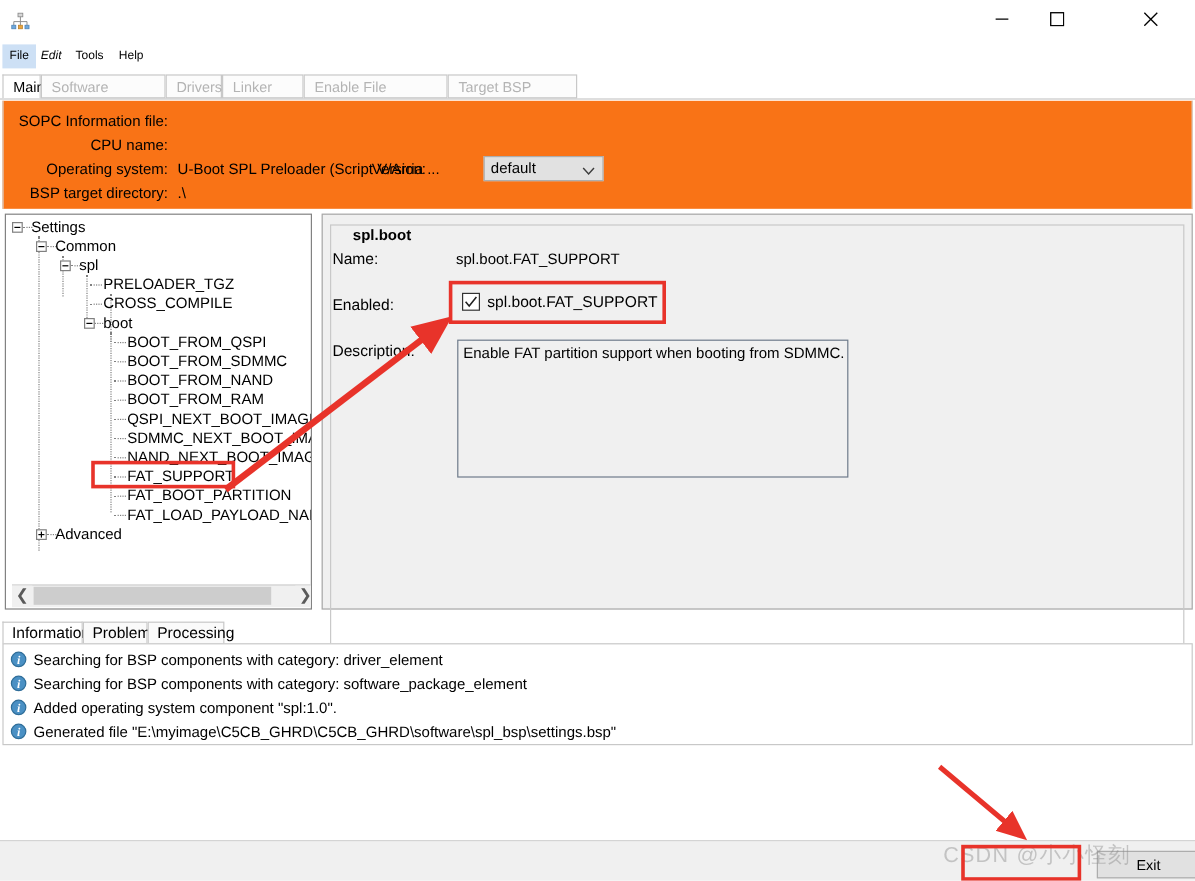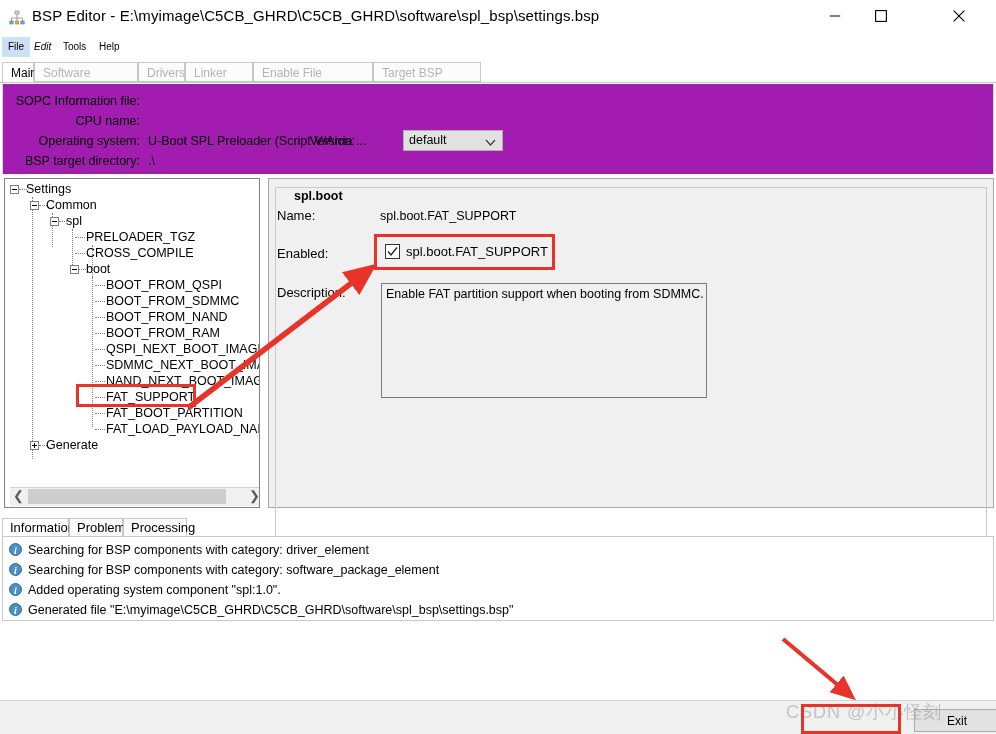--- a/index.html
+++ b/index.html
@@ -28,21 +28,21 @@
   .menuitem.sel{background:#cde0f5;}
 
   
   .tabrow{position:absolute;left:0;top:62px;width:996px;height:21px;}
   .tab{position:absolute;top:0;height:20px;line-height:20px;padding:0 8px;font-size:12px;
        border:1px solid #c8c8c8;background:#fcfcfc;color:#b4b4b4;box-sizing:border-box;}
   .tab.active{background:#ffffff;color:#000;border-bottom:1px solid #ffffff;font-weight:normal;}
   .tabrow-line{position:absolute;left:0;top:82px;width:996px;height:1px;background:#c8c8c8;}
 
   
-  .formarea{position:absolute;left:2px;top:84px;width:992px;height:90px;background:#a21caf;
+  .formarea{position:absolute;left:2px;top:84px;width:992px;height:90px;background:#f97316;
             border-left:1px solid #d6d6d6;border-right:1px solid #d6d6d6;box-sizing:border-box;}
   .flabel{position:absolute;text-align:right;font-size:12.5px;color:#000;white-space:nowrap;}
   .fvalue{position:absolute;font-size:12.5px;color:#000;white-space:nowrap;}
   .combo{position:absolute;left:403px;top:130px;width:100px;height:21px;background:#e1e1e1;
          border:1px solid #adadad;box-sizing:border-box;font-size:12.5px;color:#000;}
   .combo .cval{position:absolute;left:5px;top:2px;}
   .combo .carrow{position:absolute;right:6px;top:5px;}
 
   
   .treepanel{position:absolute;left:4px;top:178px;width:256px;height:330px;background:#ffffff;
@@ -120,21 +120,20 @@
         <line x1="9" y1="5" x2="9" y2="9" stroke="#8a8a8a" stroke-width="0.8"></line>
         <line x1="3.5" y1="9" x2="14.5" y2="9" stroke="#8a8a8a" stroke-width="0.8"></line>
         <line x1="3.5" y1="9" x2="3.5" y2="12" stroke="#8a8a8a" stroke-width="0.8"></line>
         <line x1="9" y1="9" x2="9" y2="12" stroke="#8a8a8a" stroke-width="0.8"></line>
         <line x1="14.5" y1="9" x2="14.5" y2="12" stroke="#8a8a8a" stroke-width="0.8"></line>
         <rect x="1.8" y="12" width="3.4" height="3" fill="#6fa8dc" stroke="#4a7fb0" stroke-width="0.6"></rect>
         <rect x="7.3" y="12" width="3.4" height="3" fill="#e8a33d" stroke="#b57c25" stroke-width="0.6"></rect>
         <rect x="12.8" y="12" width="3.4" height="3" fill="#6fa8dc" stroke="#4a7fb0" stroke-width="0.6"></rect>
       </svg>
     </span>
-    <span class="title-text">BSP Editor - E:\myimage\C5CB_GHRD\C5CB_GHRD\software\spl_bsp\settings.bsp</span>
 
     <div class="winbtn b-min">
       <svg width="11" height="11" viewBox="0 0 11 11">
           <line x1="0" y1="5.5" x2="11" y2="5.5" stroke="#000" stroke-width="1.1"></line>
         </svg>
     </div>
     <div class="winbtn b-max">
       <svg width="12" height="12" viewBox="0 0 12 12">
           <rect x="0.6" y="0.6" width="10.8" height="10.8" fill="none" stroke="#000" stroke-width="1.1"></rect>
         </svg>
@@ -236,21 +235,21 @@
       <span class="tnode" style="left:101px;top:194px;">NAND_NEXT_BOOT_IMAGE</span>
       <span class="tdash" style="left:90px;top:218px;width:10px;"></span>
       <span class="tnode" style="left:101px;top:210px;">FAT_SUPPORT</span>
       <span class="tdash" style="left:90px;top:234px;width:10px;"></span>
       <span class="tnode" style="left:101px;top:226px;">FAT_BOOT_PARTITION</span>
       <span class="tdash" style="left:90px;top:250px;width:10px;"></span>
       <span class="tnode" style="left:101px;top:242px;">FAT_LOAD_PAYLOAD_NAME</span>
 
       <span class="tbox plus" style="left:25px;top:262px;"></span>
       <span class="tdash" style="left:34px;top:266px;width:8px;"></span>
-      <span class="tnode" style="left:41px;top:258px;">Generate</span>
+      <span class="tnode" style="left:41px;top:258px;">Advanced</span>
     </div>
 
     <div class="hscroll">
       <span class="hs-arrow" style="left:0;">❮</span>
       <span class="hs-thumb"></span>
       <span class="hs-arrow" style="right:0;">❯</span>
     </div>
   </div>
 
   <div class="detailpanel">

